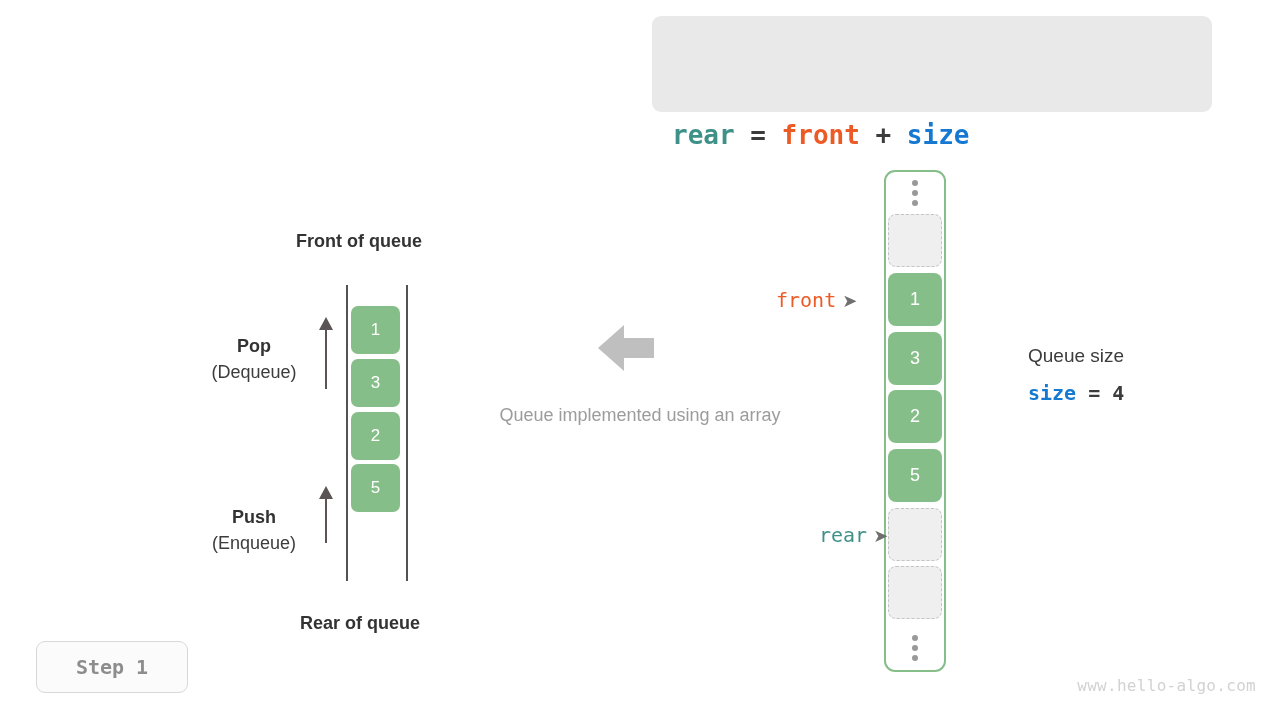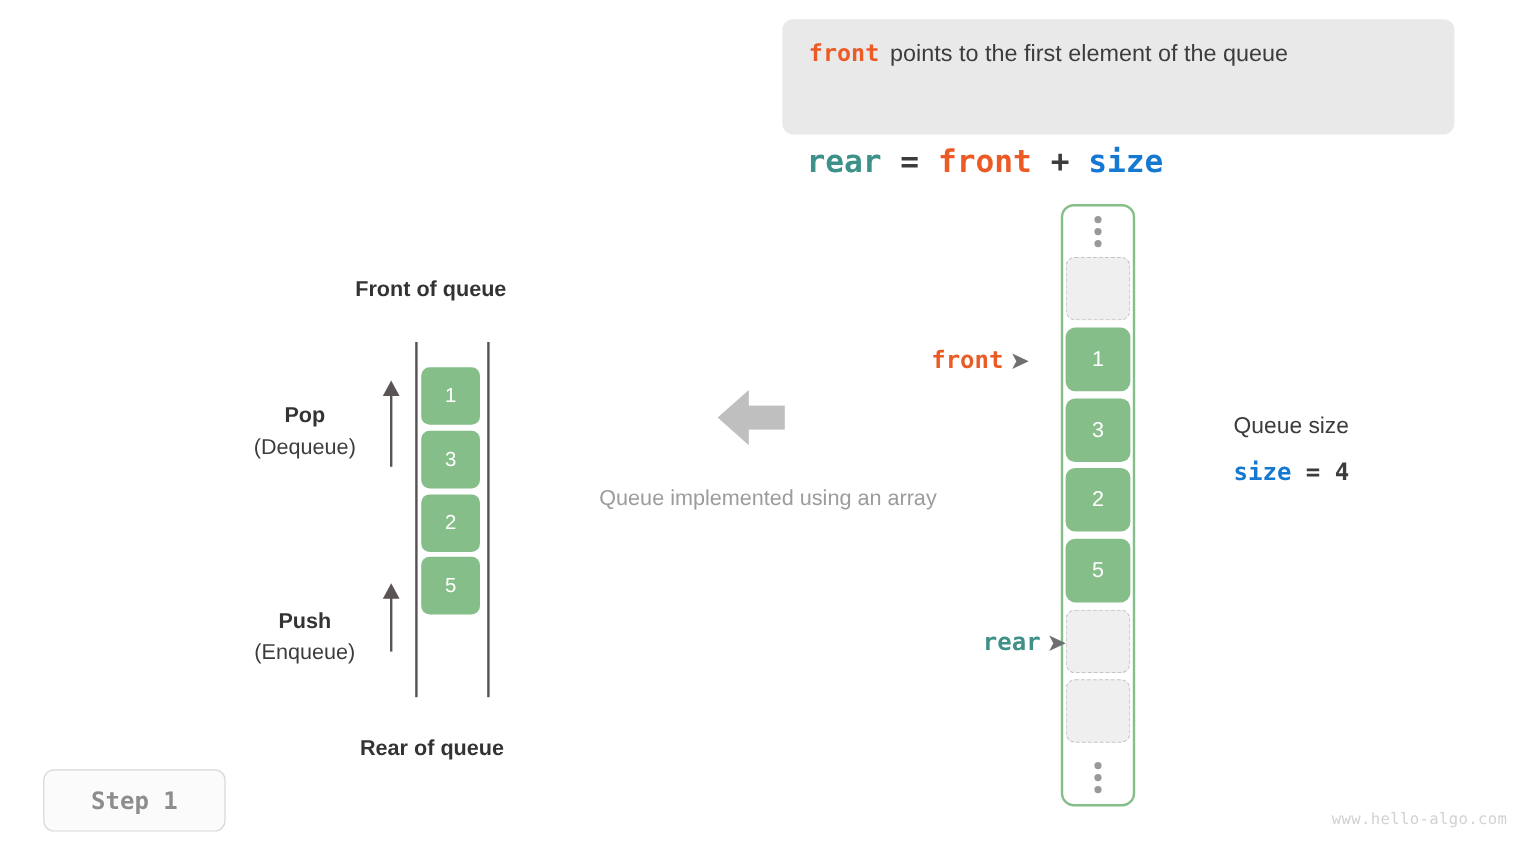--- a/index.html
+++ b/index.html
@@ -229,21 +229,21 @@
     margin: 0 auto 4px auto;
   }
   #dots-top    { top: 180px; }
   #dots-bottom { top: 635px; }
 
   
   .ptr {
     position: absolute;
     white-space: nowrap;
     font-family: "DejaVu Sans Mono", "Liberation Mono", monospace;
-    font-weight: bold;
+    font-weight: normal;
     font-size: 20px;
   }
   .ptr .ptr-arrow {
     font-family: "Liberation Sans", sans-serif;
     color: #6f6f6f;
     font-size: 18px;
     margin-left: 6px;
   }
   #ptr-front { left: 776px; top: 288px; color: #ec5b25; }
   #ptr-rear  { left: 819px; top: 523px; color: #3e9188; }
@@ -288,32 +288,29 @@
     color: #8d8d8d;
     white-space: pre;
   }
 
   
   #watermark {
     position: absolute;
     right: 24px;
     top: 676px;
     font-family: "DejaVu Sans Mono", "Liberation Mono", monospace;
-    font-size: 13px;
+    font-size: 16px;
     color: #d2d2d2;
     letter-spacing: 0.3px;
   }
 </style>
 </head>
 <body>
 
 <div id="legend-box">
-  <div class="legend-line">
-    <span class="kw kw-front">front</span><span class="legend-desc">points to the first element of the queue</span>
-  </div>
 </div>
 
 <div id="formula"><span class="kw-rear">rear</span><span class="op"> = </span><span class="kw-front">front</span><span class="op"> + </span><span class="kw-size">size</span></div>
 
 <div id="front-of-queue-label">Front of queue</div>
 
 <div class="rail" id="rail-left"></div>
 <div class="rail" id="rail-right"></div>
 
 <div class="qbox" style="top:306px">1</div>

